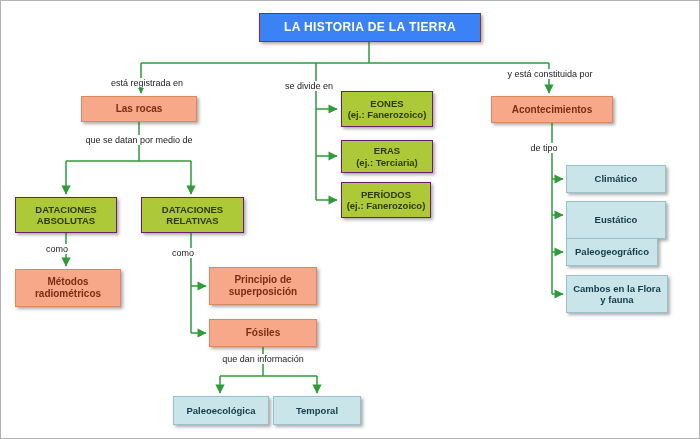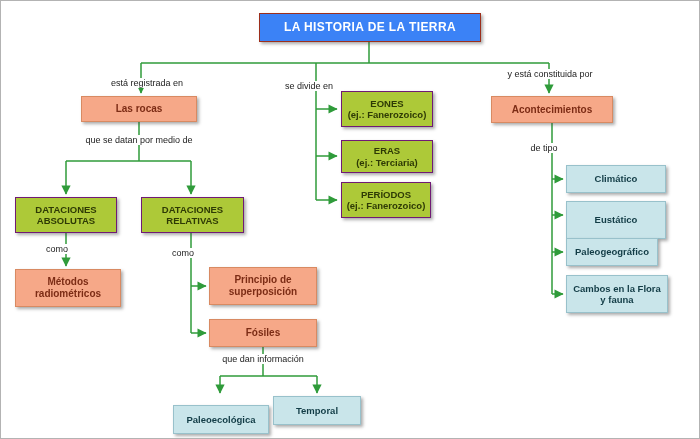--- a/index.html
+++ b/index.html
@@ -81,21 +81,21 @@
   <div class="node green" style="left:14px;top:196px;width:102px;height:36px;">DATACIONES ABSOLUTAS</div>
 
   <div class="node salmon" style="left:14px;top:268px;width:106px;height:38px;">Métodos radiométricos</div>
 
   <div class="node green" style="left:140px;top:196px;width:103px;height:36px;">DATACIONES RELATIVAS</div>
 
   <div class="node salmon" style="left:208px;top:266px;width:108px;height:38px;">Principio de superposición</div>
 
   <div class="node salmon" style="left:208px;top:318px;width:108px;height:28px;">Fósiles</div>
 
-  <div class="node blue" style="left:172px;top:404px;width:96px;height:29px;">Paleoecológica</div>
+  <div class="node blue" style="left:172px;top:395px;width:96px;height:29px;">Paleoecológica</div>
 
   <div class="node blue" style="left:272px;top:395px;width:88px;height:29px;">Temporal</div>
 
   <div class="node green" style="left:340px;top:90px;width:92px;height:36px;">
     <span>EONES</span>
     <span>(ej.: Fanerozoico)</span>
   </div>
 
   <div class="node green" style="left:340px;top:139px;width:92px;height:33px;">
     <span>ERAS</span>

